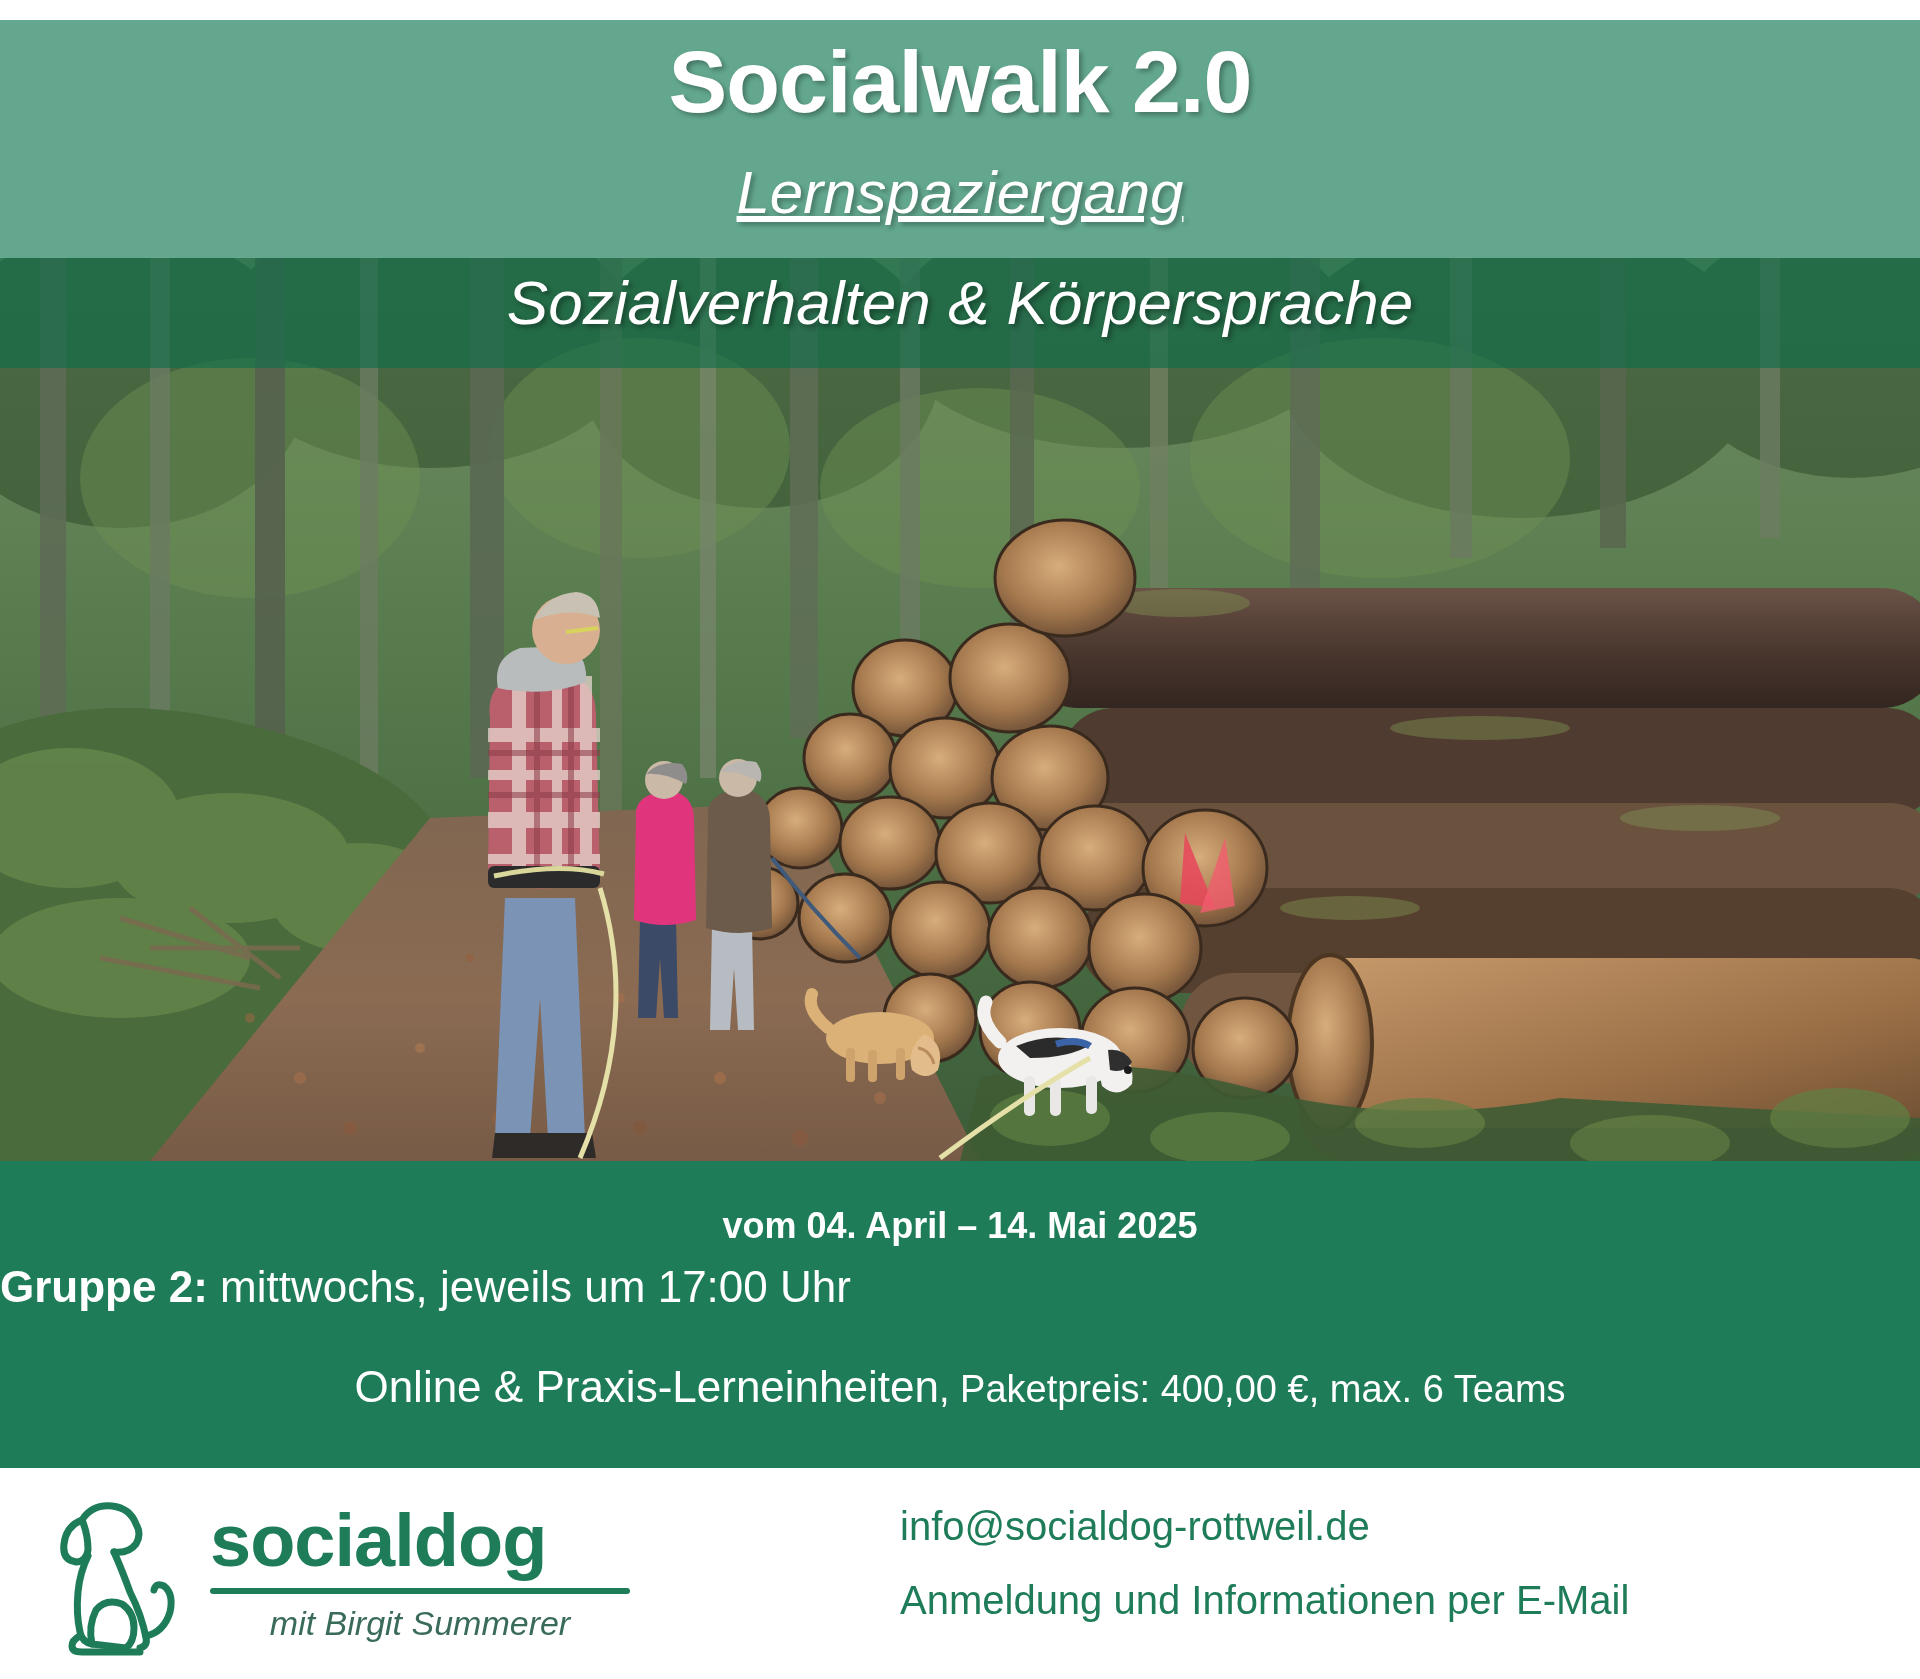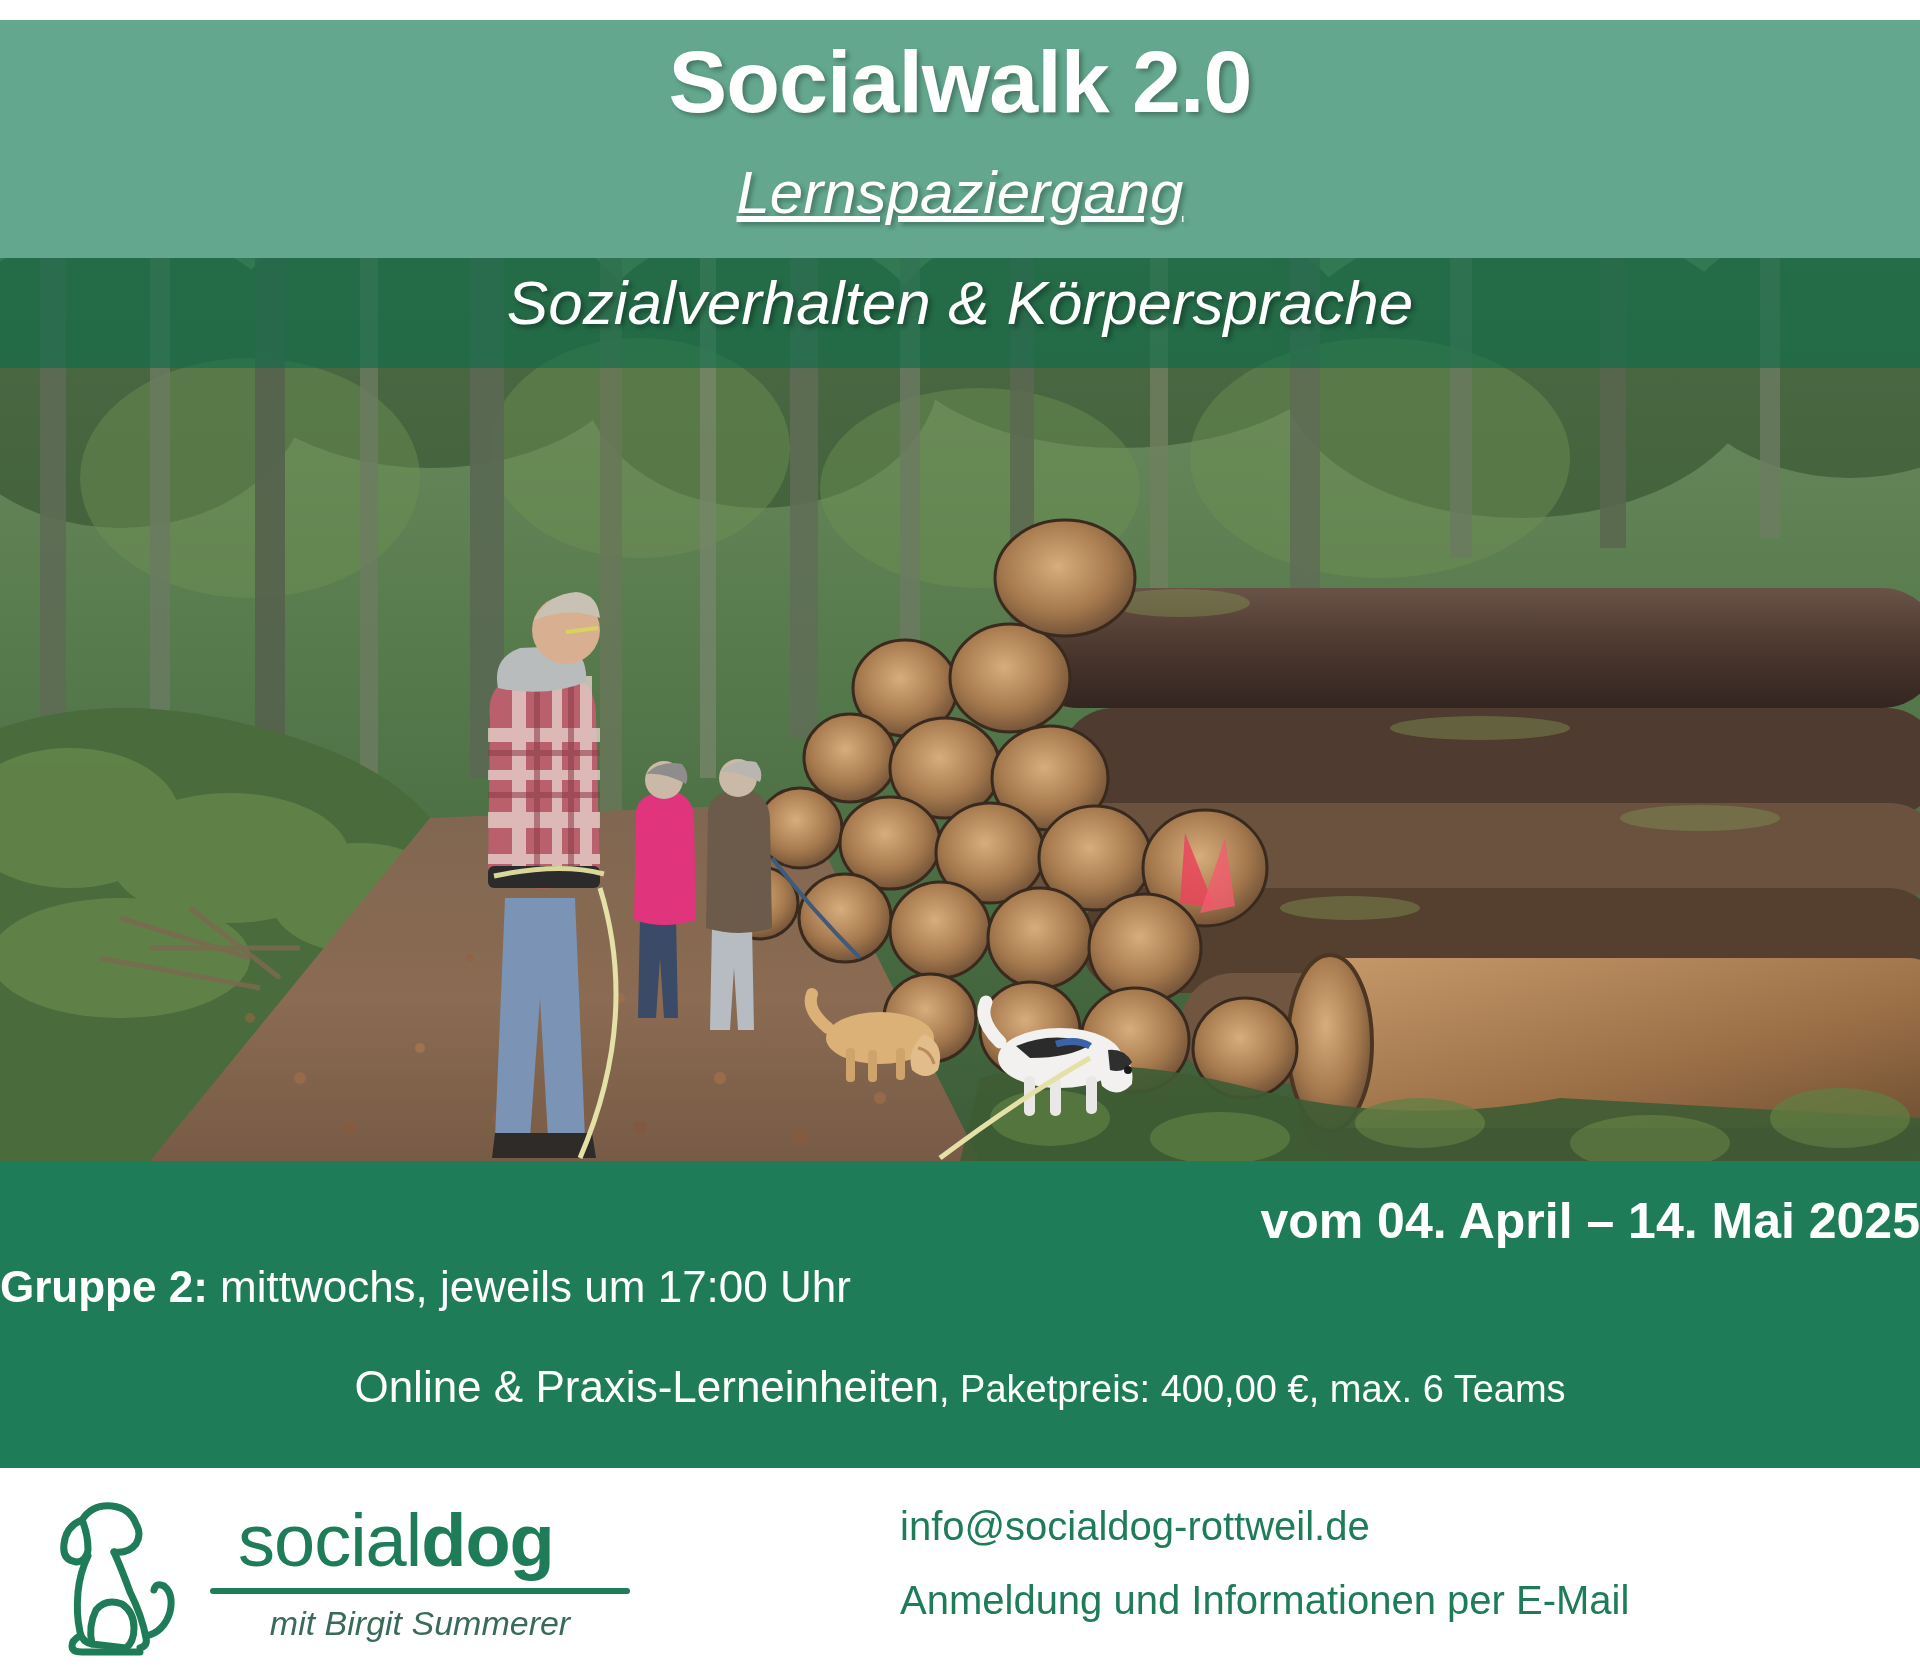--- a/index.html
+++ b/index.html
@@ -56,22 +56,22 @@
     text-shadow:3px 3px 5px rgba(0,0,0,.35);
     line-height:1.0;
   }
 
   
   .info-band {
     position:absolute; left:0; top:1161px; width:1920px; height:307px;
     background:#1e7d58; color:#ffffff;
   }
   .info-line1 {
-    position:absolute; left:0; top:35px; width:1920px; text-align:right;
-    font-size:50px; font-weight:bold; line-height:1.0;
+    position:absolute; left:0; top:47px; width:1920px; text-align:center;
+    font-size:36px; font-weight:bold; line-height:1.0;
   }
   .info-line2 {
     position:absolute; left:0; top:104px; width:1920px; 
     font-size:44px; line-height:1.0;
   }
   .info-line2 .bold { font-weight:bold; }
   .info-line3 {
     position:absolute; left:0; top:204px; width:1920px; text-align:center;
     line-height:1.0;
   }
@@ -87,21 +87,21 @@
     position:absolute; left:30px; top:18px;
     display:flex; align-items:flex-start;
   }
   .logo-mark { width:160px; height:175px; flex:0 0 auto; }
   .logo-mark svg { display:block; width:160px; height:175px; }
   .logo-word { margin-left:20px; padding-top:18px; }
   .logo-text {
     font-size:74px; color:#1e7d58; line-height:1.0;
     letter-spacing:-1px; white-space:nowrap;
   }
-  .logo-text .light { font-weight:400;margin-left:28px; }
+  .logo-text .light { font-weight:700; }
   .logo-text .heavy { font-weight:bold; }
   .logo-rule {
     margin-top:10px; width:420px; height:6px; background:#1e7d58; border-radius:3px;
   }
   .logo-tag {
     margin-top:12px; font-size:34px; color:#3a6b58; text-align:center;
     width:420px; line-height:1.0;font-style:italic;
   }
 
   .contact {

